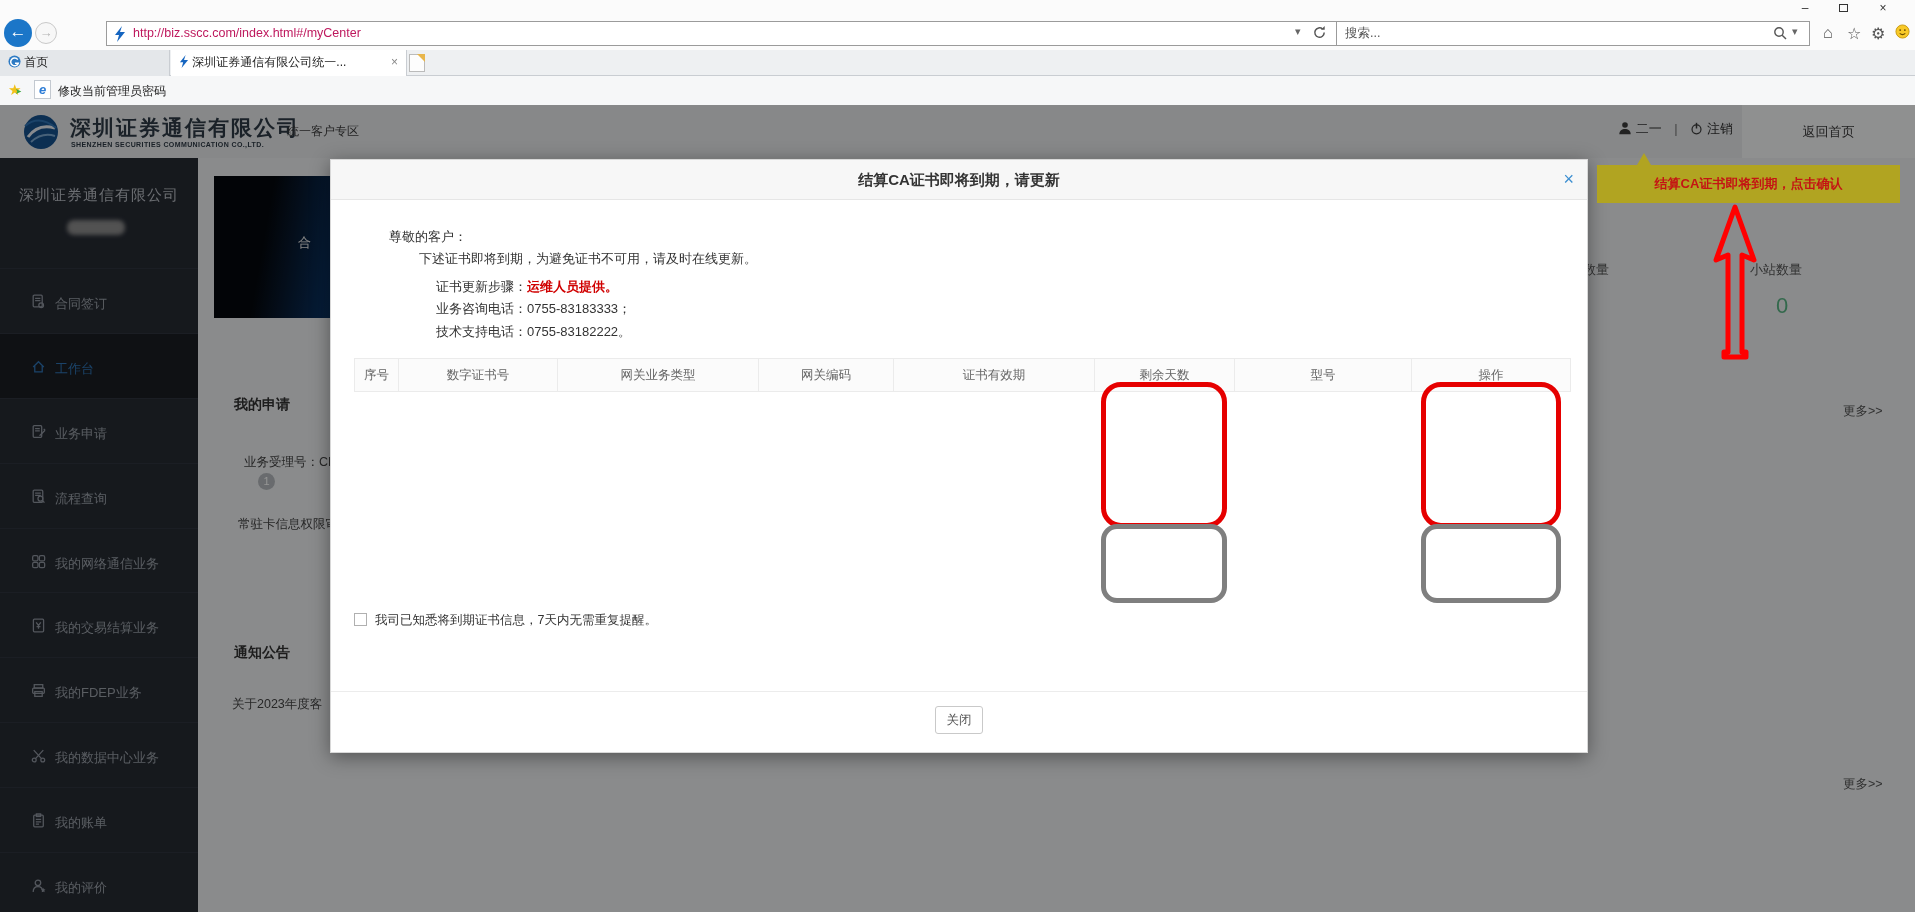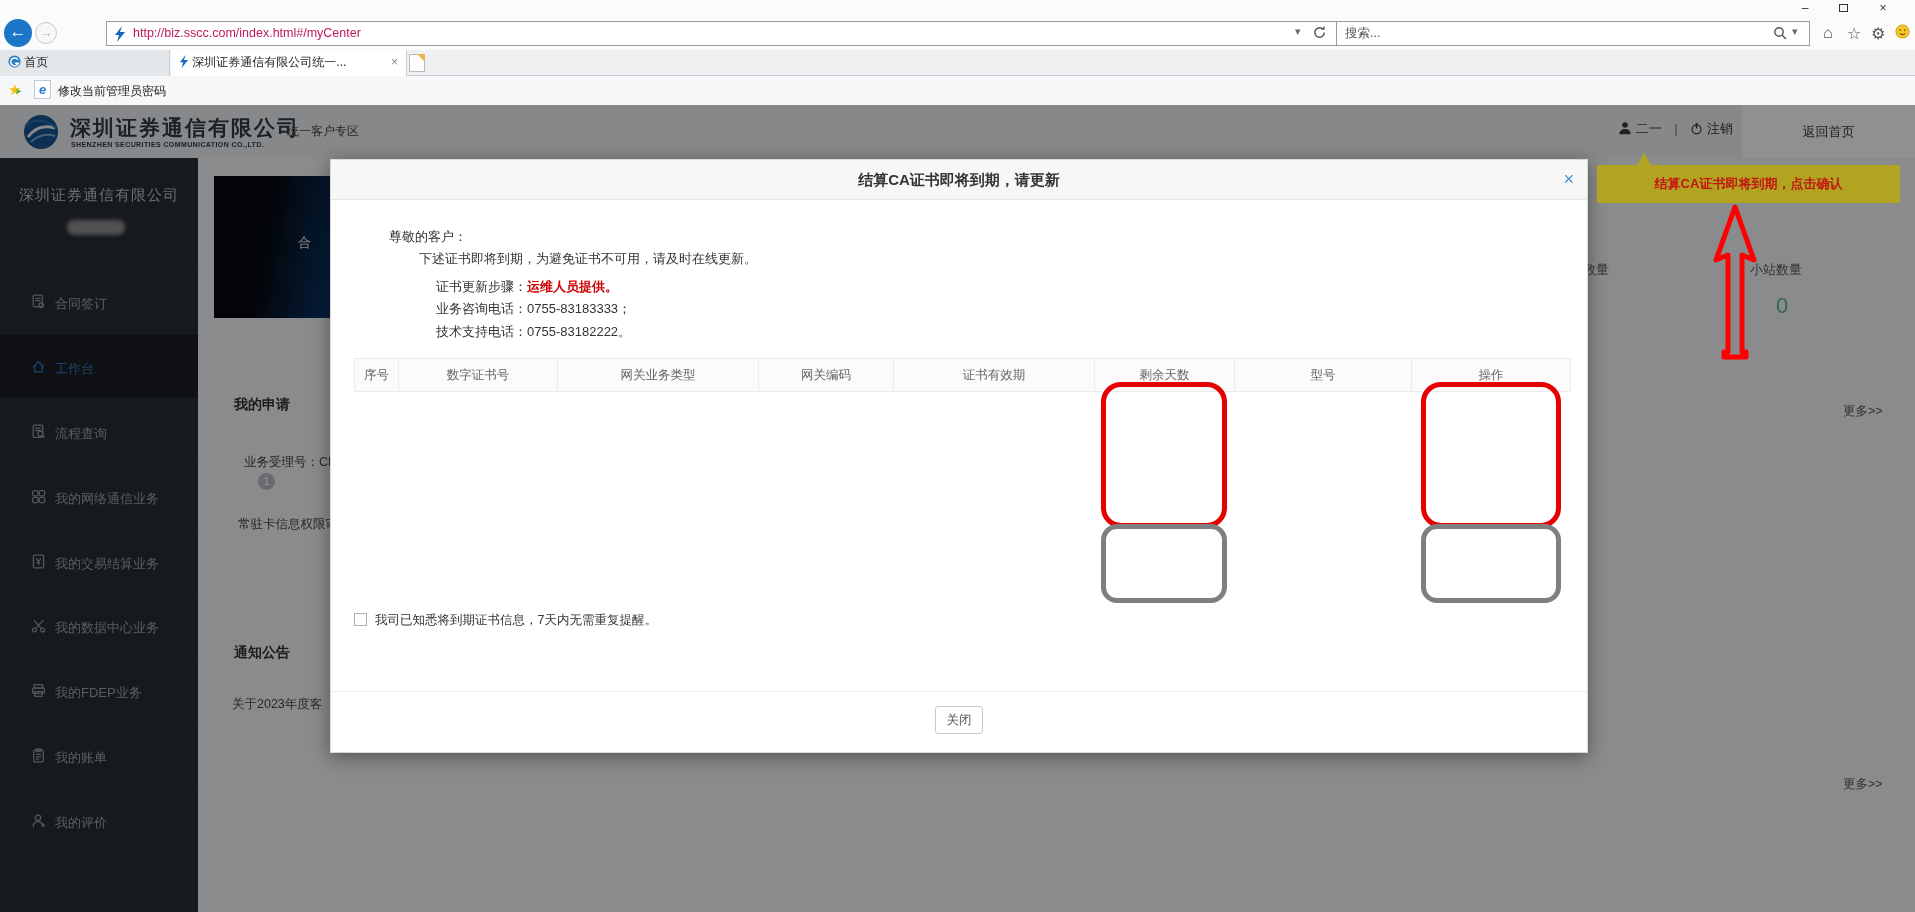--- a/index.html
+++ b/index.html
@@ -206,20 +206,28 @@
           <span class="mi-label">合同签订</span>
         </div>
         <div class="menu-item active">
           <span class="mi-icon"><svg width="17" height="17" viewBox="0 0 16 16" fill="none" stroke="#2f74b5" stroke-width="1.2">
               <path d="M3 8.5 L8 3.5 L13 8.5 M4.5 7.5 V13 H11.5 V7.5"></path>
             </svg></span>
           <span class="mi-label">工作台</span>
         </div>
         <div class="menu-item">
           <span class="mi-icon"><svg width="17" height="17" viewBox="0 0 16 16" fill="none" stroke="#9096a0" stroke-width="1.2">
+              <rect x="3" y="2.5" width="8" height="11" rx="1"></rect>
+              <path d="M4.8 5.3 h4.4 M4.8 7.5 h4.4"></path>
+              <path d="M9 12 L14.2 6.8 M14.2 6.8 l-1.3-1.3"></path>
+            </svg></span>
+          <span class="mi-label">业务申请</span>
+        </div>
+        <div class="menu-item">
+          <span class="mi-icon"><svg width="17" height="17" viewBox="0 0 16 16" fill="none" stroke="#9096a0" stroke-width="1.2">
               <rect x="3" y="2" width="9" height="11.5" rx="1"></rect>
               <path d="M4.8 4.8 h5.4 M4.8 7 h5.4"></path>
               <circle cx="9.8" cy="10" r="2.3"></circle>
               <path d="M11.4 11.6 L13.6 13.8"></path>
             </svg></span>
           <span class="mi-label">流程查询</span>
         </div>
         <div class="menu-item">
           <span class="mi-icon"><svg width="17" height="17" viewBox="0 0 16 16" fill="none" stroke="#9096a0" stroke-width="1.2">
               <rect x="2.5" y="2.5" width="5" height="5" rx="1.4"></rect>
@@ -231,33 +239,33 @@
         </div>
         <div class="menu-item">
           <span class="mi-icon"><svg width="17" height="17" viewBox="0 0 16 16" fill="none" stroke="#9096a0" stroke-width="1.2">
               <rect x="3.2" y="2" width="9.6" height="12" rx="1"></rect>
               <path d="M5.8 5 L8 8 L10.2 5 M8 8 V11 M6.2 9 h3.6"></path>
             </svg></span>
           <span class="mi-label">我的交易结算业务</span>
         </div>
         <div class="menu-item">
           <span class="mi-icon"><svg width="17" height="17" viewBox="0 0 16 16" fill="none" stroke="#9096a0" stroke-width="1.2">
+              <rect x="4" y="2.5" width="8" height="3.2"></rect>
+              <rect x="2.5" y="5.7" width="11" height="5" rx="1"></rect>
+              <rect x="4.5" y="9" width="7" height="4.5"></rect>
+            </svg></span>
+          <span class="mi-label">我的FDEP业务</span>
+        </div>
+        <div class="menu-item">
+          <span class="mi-icon"><svg width="17" height="17" viewBox="0 0 16 16" fill="none" stroke="#9096a0" stroke-width="1.2">
               <circle cx="4" cy="12.3" r="1.8"></circle>
               <circle cx="12" cy="12.3" r="1.8"></circle>
               <path d="M5.2 11 L12.5 3 M10.8 11 L3.5 3"></path>
             </svg></span>
           <span class="mi-label">我的数据中心业务</span>
-        </div>
-        <div class="menu-item">
-          <span class="mi-icon"><svg width="17" height="17" viewBox="0 0 16 16" fill="none" stroke="#9096a0" stroke-width="1.2">
-              <rect x="4" y="2.5" width="8" height="3.2"></rect>
-              <rect x="2.5" y="5.7" width="11" height="5" rx="1"></rect>
-              <rect x="4.5" y="9" width="7" height="4.5"></rect>
-            </svg></span>
-          <span class="mi-label">我的FDEP业务</span>
         </div>
         <div class="menu-item">
           <span class="mi-icon"><svg width="17" height="17" viewBox="0 0 16 16" fill="none" stroke="#9096a0" stroke-width="1.2">
               <rect x="3.5" y="3" width="9" height="11" rx="1"></rect>
               <rect x="6" y="1.8" width="4" height="2.4"></rect>
               <path d="M5.5 7 h5 M5.5 9.3 h5 M5.5 11.5 h3"></path>
             </svg></span>
           <span class="mi-label">我的账单</span>
         </div>
         <div class="menu-item">

